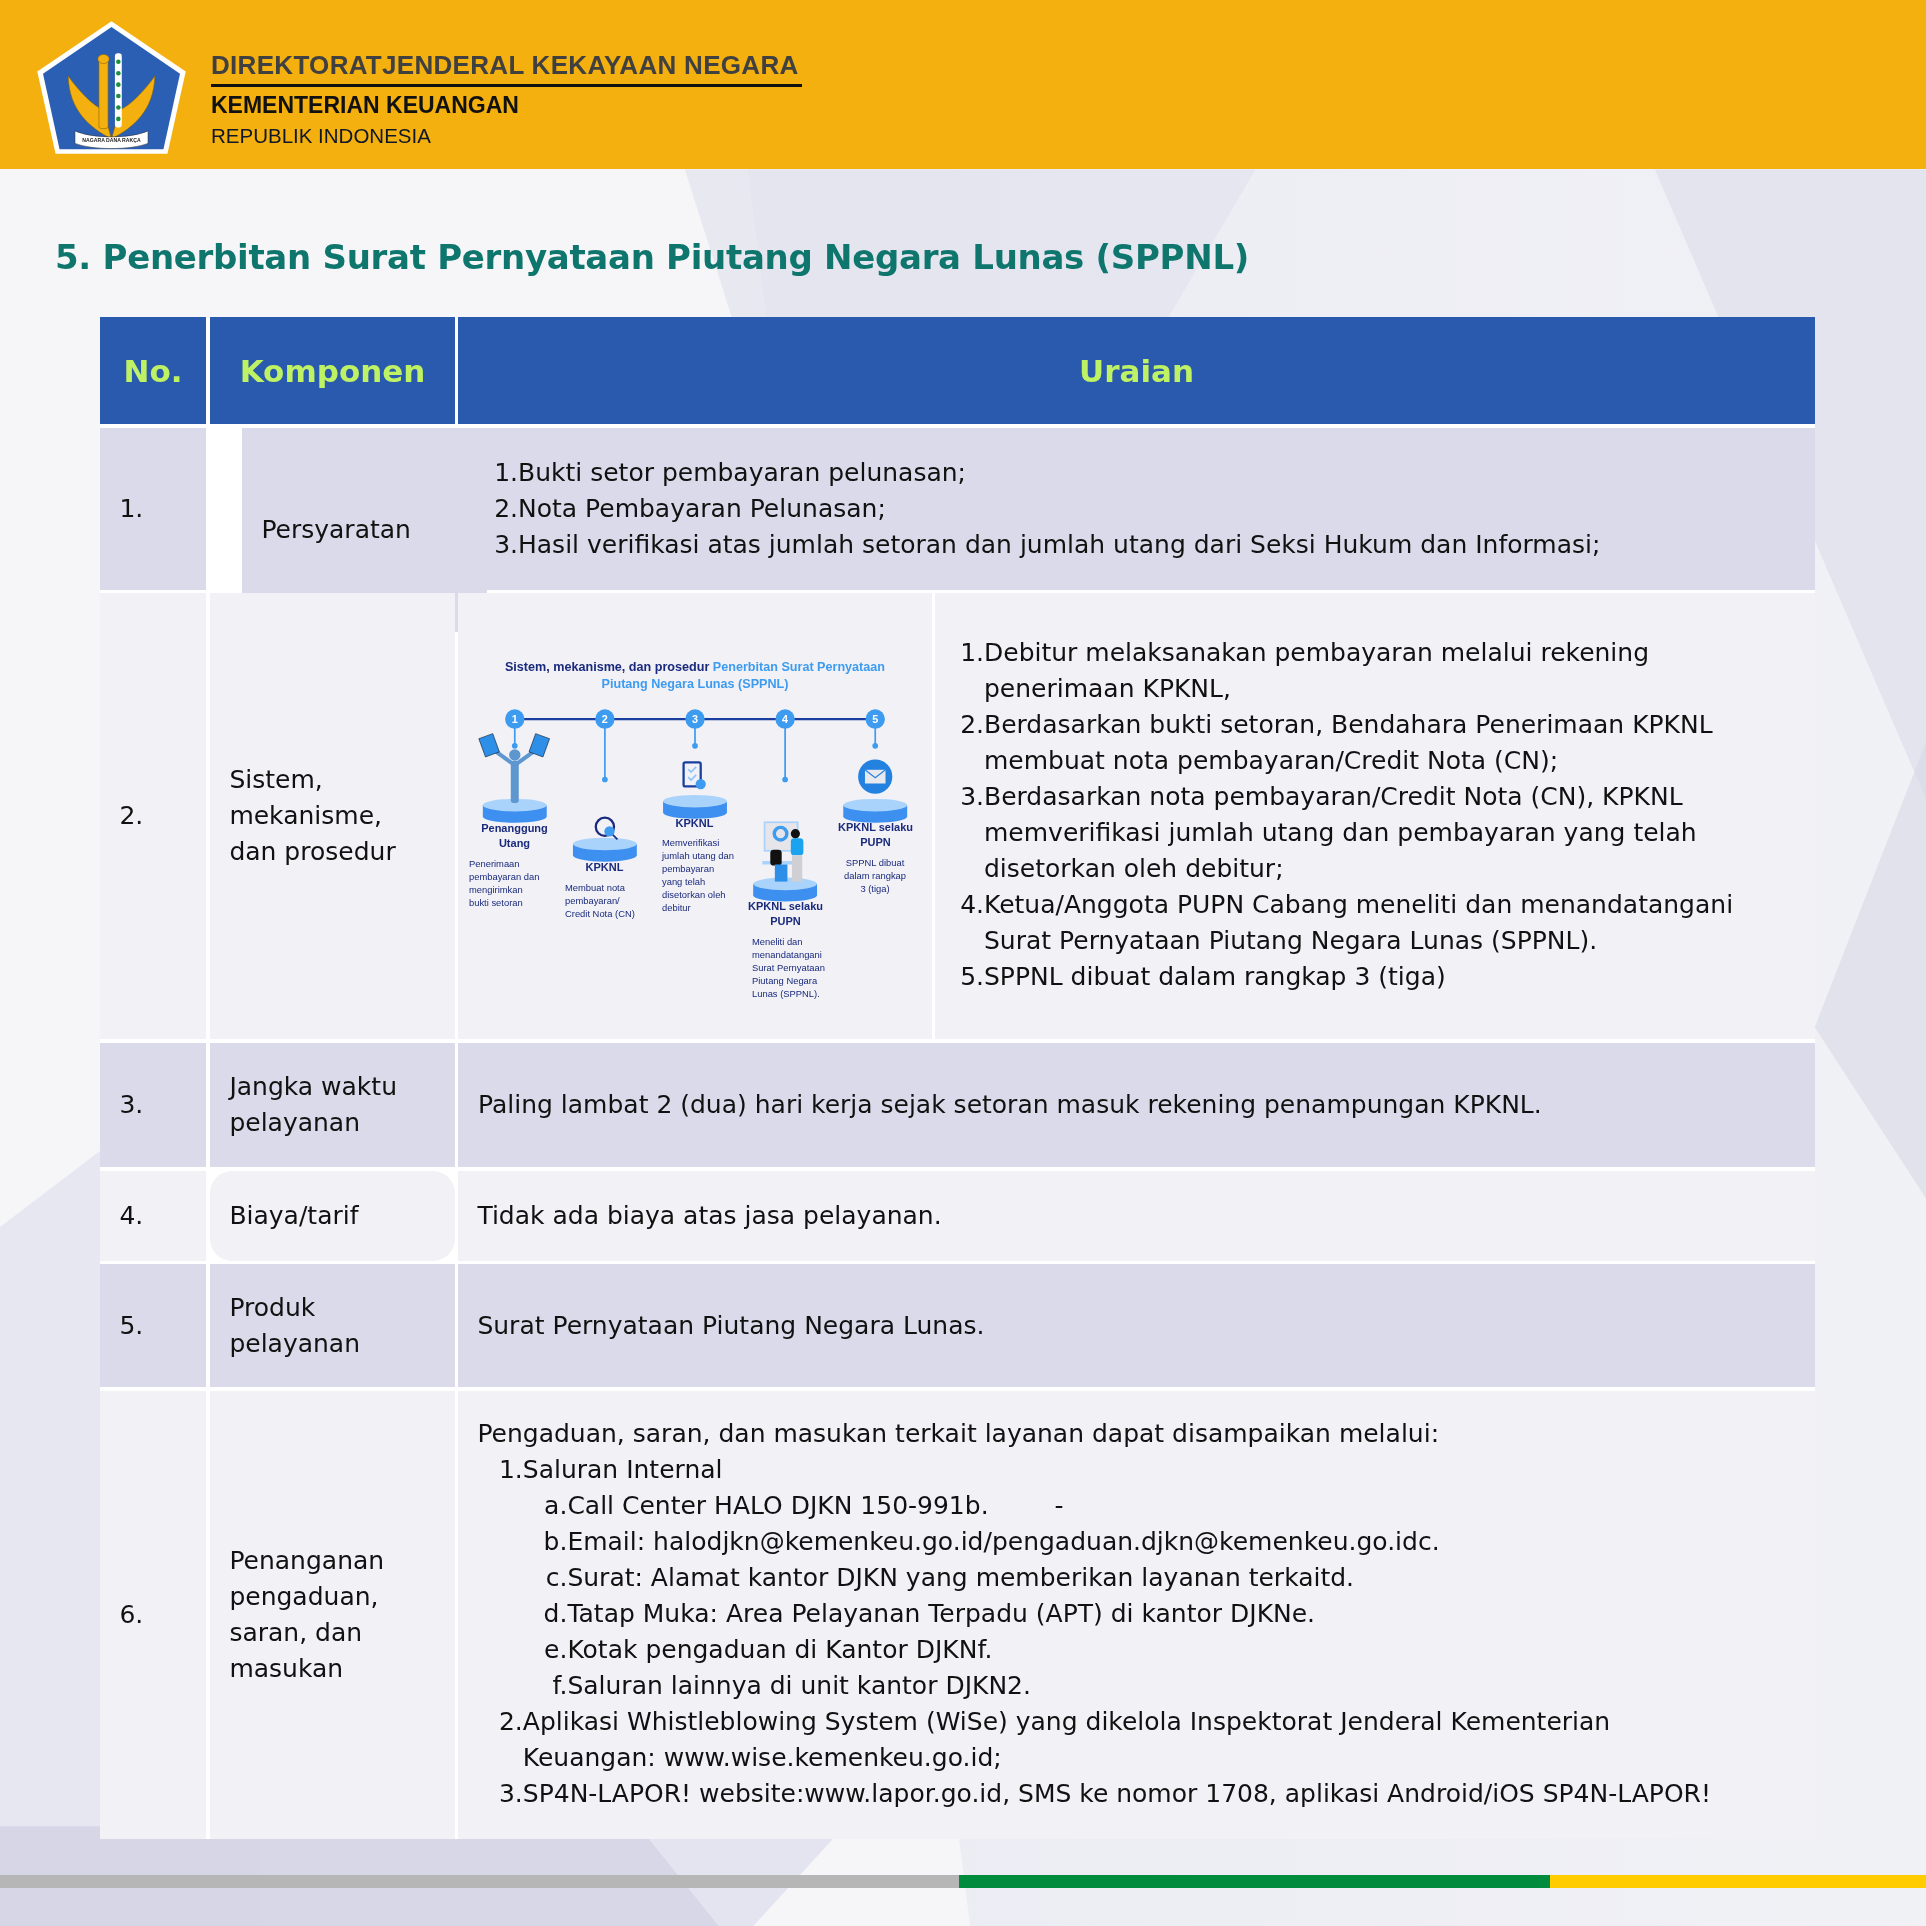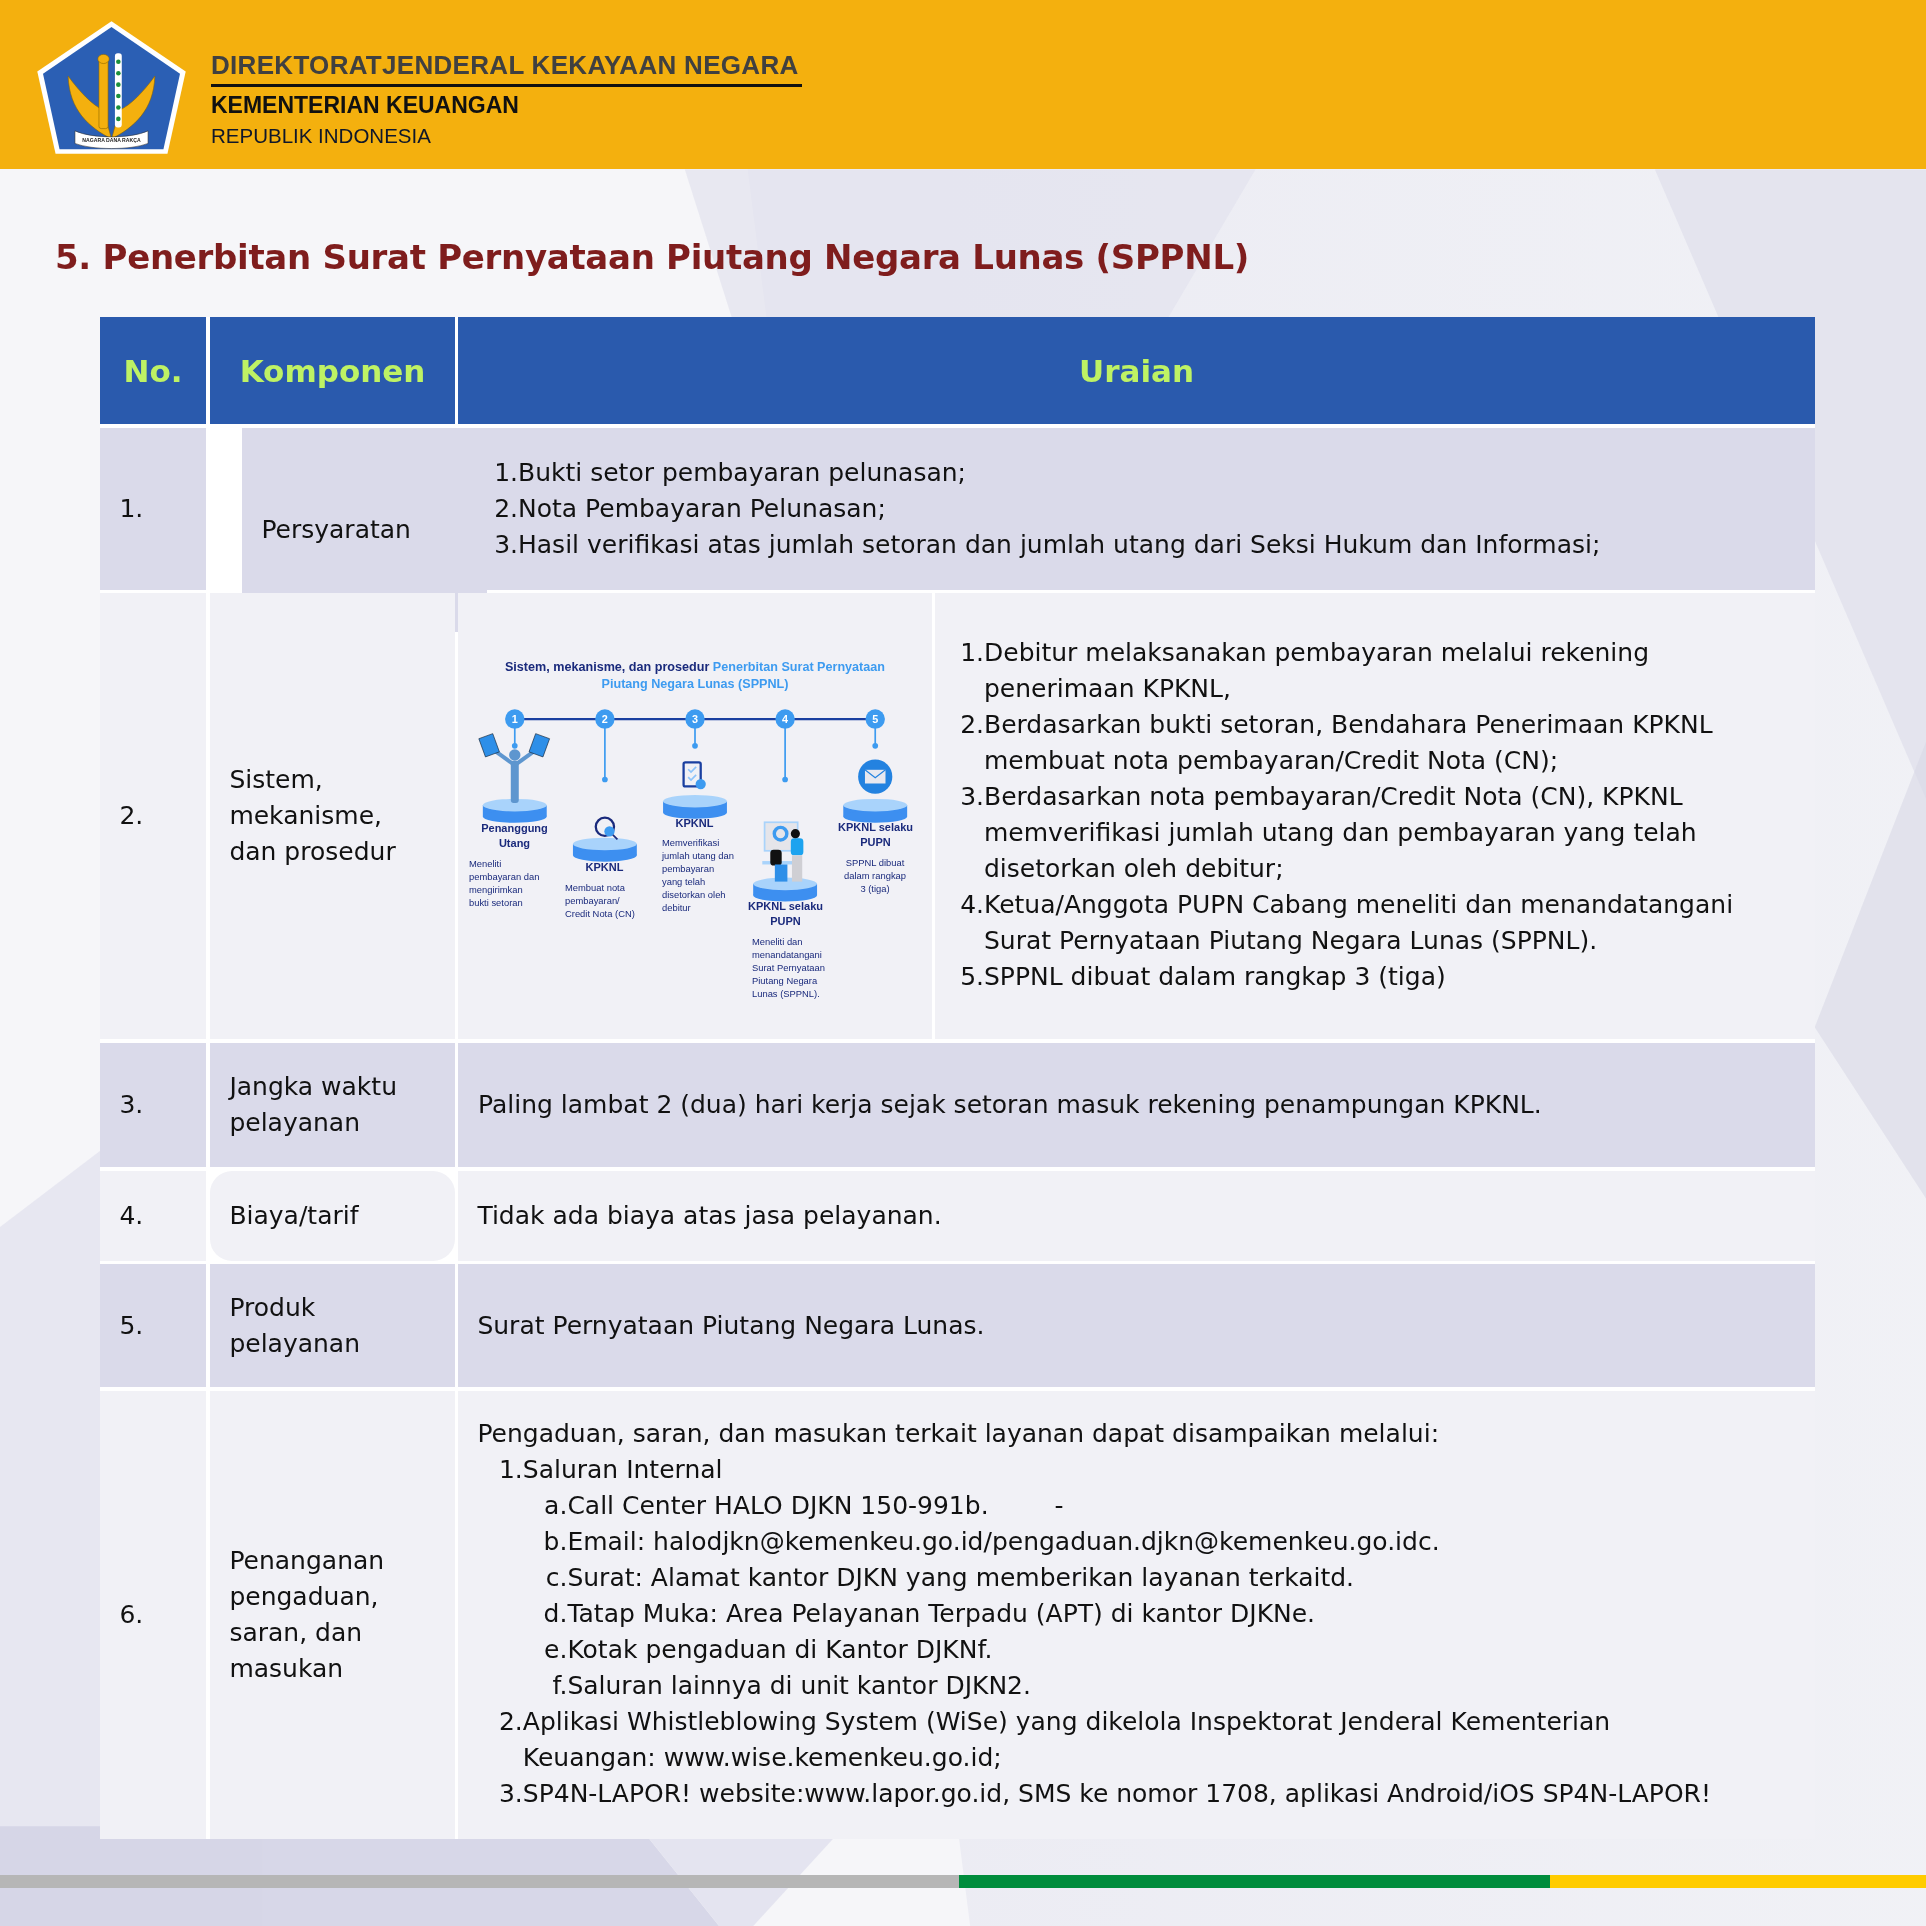--- a/index.html
+++ b/index.html
@@ -5,21 +5,21 @@
   html, body { margin:0; padding:0; }
   body { width:1926px; height:1926px; position:relative; overflow:hidden; background:#f4f4f8; font-family:"DejaVu Sans", sans-serif; }
   .bg { position:absolute; inset:0; overflow:hidden; }
   .bg svg { position:absolute; left:0; top:0; }
   .header { position:absolute; left:0; top:0; width:1926px; height:169px; background:#f4b00e; }
   .logo { position:absolute; left:35px; top:19.4px; width:153px; height:137px; }
   .org1 { position:absolute; left:211px; top:50px; font-family:"Liberation Sans", sans-serif; font-weight:bold; font-size:26px; color:#404040; letter-spacing:0.3px; }
   .org-rule { position:absolute; left:211px; top:84px; width:591px; height:3.4px; background:#111; }
   .org2 { position:absolute; left:211px; top:92px; font-family:"Liberation Sans", sans-serif; font-weight:bold; font-size:23px; color:#111; }
   .org3 { position:absolute; left:211px; top:124px; font-family:"Liberation Sans", sans-serif; font-size:20.5px; color:#0f172a; }
-  .title { position:absolute; left:55px; top:237px; font-family:"DejaVu Sans", sans-serif; font-weight:bold; font-size:34px; color:#7f1d1d; letter-spacing:-0.3px; }
+  .title { position:absolute; left:55px; top:237px; font-family:"DejaVu Sans", sans-serif; font-weight:bold; font-size:34px; color:#0f766e; letter-spacing:-0.3px; }
 
   .table { position:absolute; left:100px; top:317px; width:1715px; height:1522px; background:#ffffff; }
   .cell { position:absolute; box-sizing:border-box; }
   .hcell { background:#2a5aad; color:#bef264; font-weight:bold; font-size:31px; display:flex; align-items:center; }
   .alt { background:#dadaea; }
   .norm { background:#f1f1f6; }
   .txt { font-family:"DejaVu Sans", sans-serif; font-size:25px; color:#111; line-height:36px; }
   .vc { display:flex; align-items:center; }
   .li { display:flex; }
   .li .n { flex:0 0 auto; text-align:right; }
@@ -189,21 +189,21 @@
           <circle cx="731" cy="322" r="30" fill="#2382e0"></circle>
           <rect x="713" y="310" width="36" height="24" fill="#e8e8ef"></rect>
           <path d="M713,310 L731,324 L749,310" stroke="#2382e0" stroke-width="2" fill="none"></path>
         </svg>
       <div id="dia-text">
           <div class="dtext dhead" style="left: 8px; width: 97px; top: 228px;">
             <div>Penanggung</div>
             <div>Utang</div>
           </div>
           <div class="dtext ddesc" style="left: 11px; width: 91px; top: 264px;">
-            <div>Meneliti</div>
+            <div>Penerimaan</div>
             <div>pembayaran dan</div>
             <div>mengirimkan</div>
             <div>bukti setoran</div>
           </div>
           <div class="dtext dhead" style="left: 98px; width: 97px; top: 267px;">
             <div>KPKNL</div>
           </div>
           <div class="dtext ddesc" style="left: 107px; width: 91px; top: 288px;">
             <div>Membuat nota</div>
             <div>pembayaran/</div>

